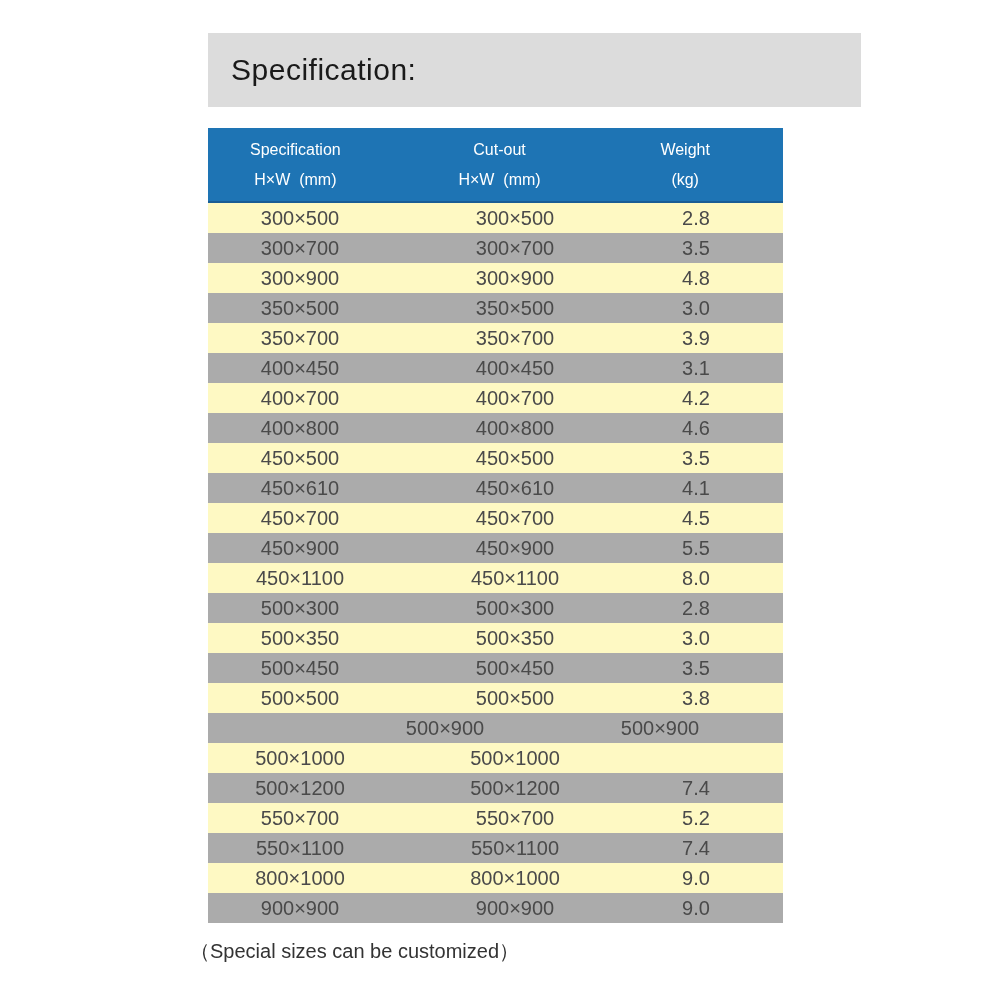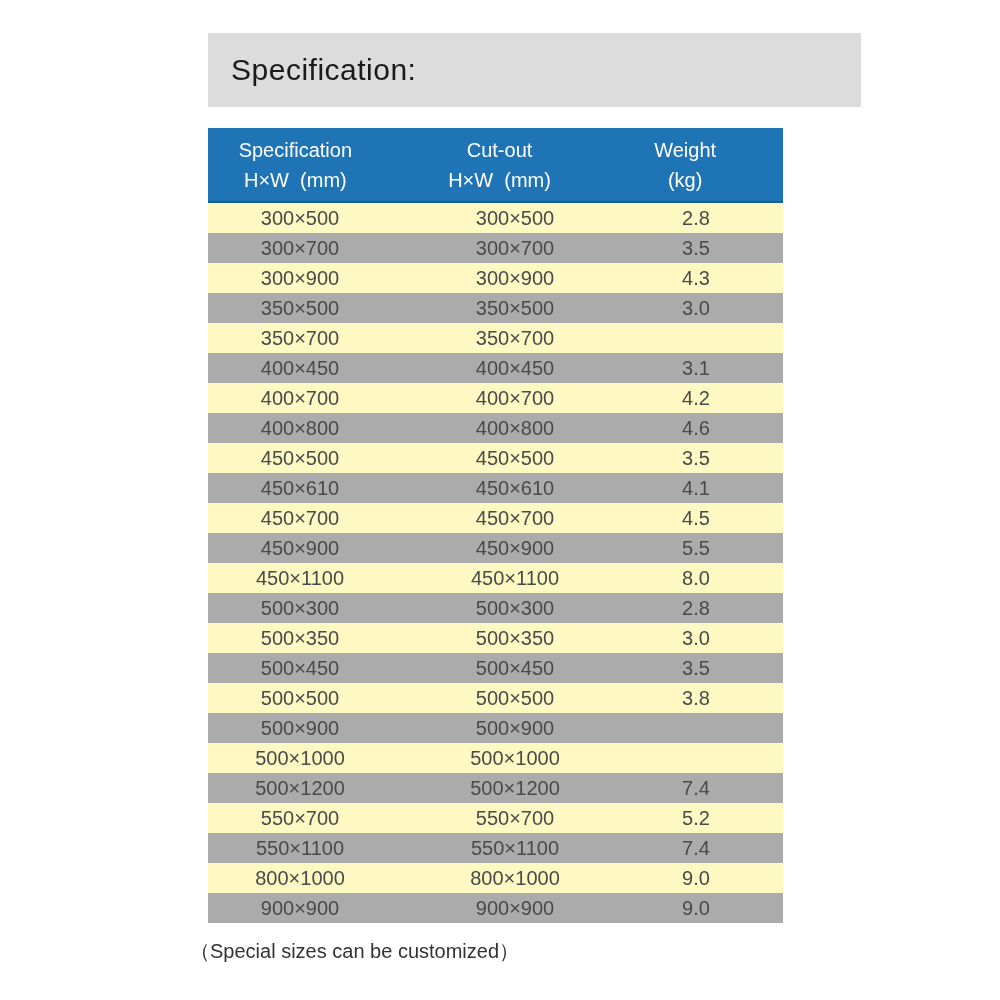--- a/index.html
+++ b/index.html
@@ -43,31 +43,32 @@
     background: var(--header-bg, #1e74b4);
     border-bottom: 2px solid var(--header-edge, #1a5d94);
     box-sizing: border-box;
     color: #ffffff;
   }
   .thead .hcell {
     display: flex;
     flex-direction: column;
     justify-content: center;
     align-items: center;
-    font-size: 20px;
+    font-size: 16px;
     line-height: 30px;
     white-space: pre;
   }
   .trow {
     display: flex;
     height: 30px;
     background: #fef9c3;
   }
   .trow.alt {
     background: var(--row-alt-bg, #ababab);
+    justify-content: flex-end;
   }
   .cell {
     line-height: 30px;
     font-size: 20px;
     color: #4a4a4a;
     text-align: center;
     box-sizing: border-box;
     white-space: pre;
   }
   .c1 { width: 184px; }
@@ -115,32 +116,33 @@
 
   <div class="trow alt">
     <div class="cell c1">300×700</div>
     <div class="cell c2">300×700</div>
     <div class="cell c3">3.5</div>
   </div>
 
   <div class="trow">
     <div class="cell c1">300×900</div>
     <div class="cell c2">300×900</div>
-    <div class="cell c3">4.3</div>
+    <div class="cell c3">4.8</div>
   </div>
 
   <div class="trow alt">
     <div class="cell c1">350×500</div>
     <div class="cell c2">350×500</div>
     <div class="cell c3">3.0</div>
   </div>
 
   <div class="trow">
     <div class="cell c1">350×700</div>
     <div class="cell c2">350×700</div>
+    <div class="cell c3">3.9</div>
   </div>
 
   <div class="trow alt">
     <div class="cell c1">400×450</div>
     <div class="cell c2">400×450</div>
     <div class="cell c3">3.1</div>
   </div>
 
   <div class="trow">
     <div class="cell c1">400×700</div>

